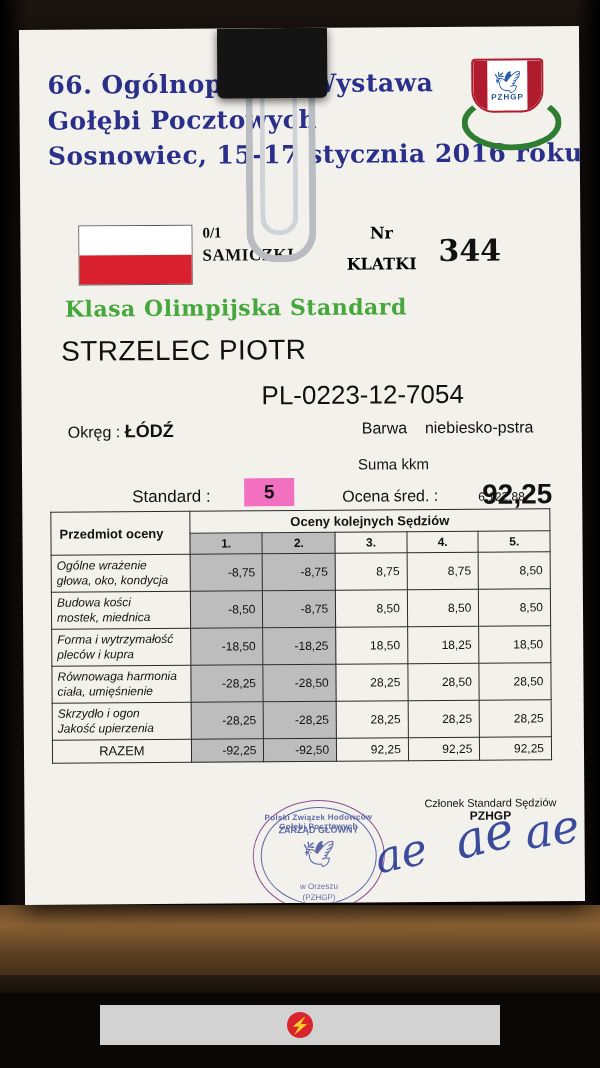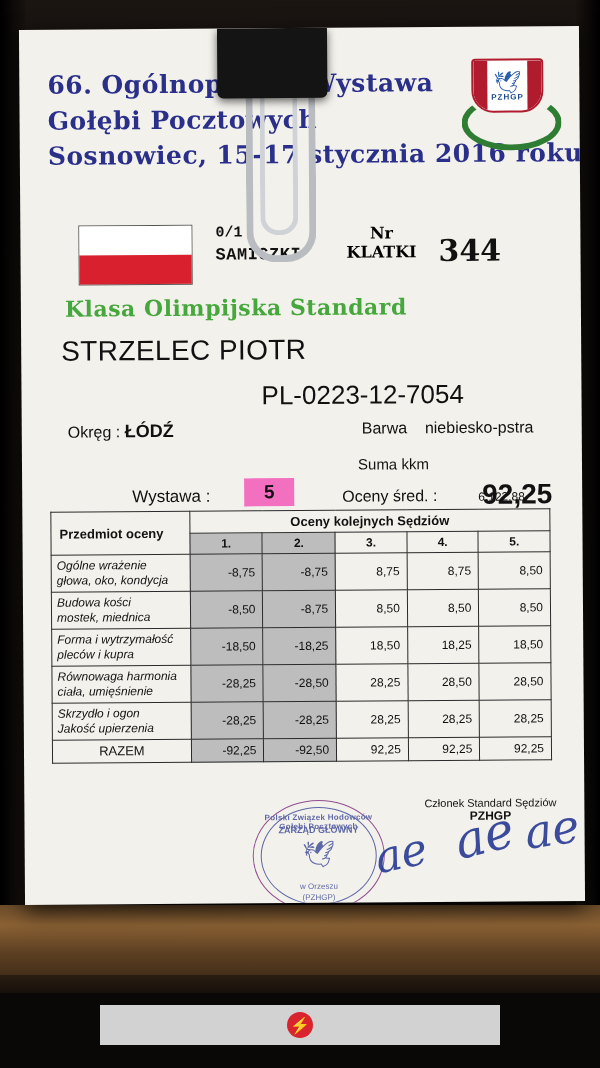--- a/index.html
+++ b/index.html
@@ -42,26 +42,26 @@
   .logo-shield .bar-l{position:absolute;left:0;top:0;width:14px;height:100%;background:#b01c2e;}
   .logo-shield .bar-r{position:absolute;right:0;top:0;width:14px;height:100%;background:#b01c2e;}
   .logo-bird{position:absolute;left:20px;top:9px;font-size:22px;color:#2b5fa8;}
   .logo-txt{position:absolute;left:0;right:0;top:32px;text-align:center;font-size:8px;font-weight:bold;color:#1b4a8f;letter-spacing:1px;}
   .logo-wreath{position:absolute;left:4px;top:36px;width:88px;height:44px;border:6px solid #2e7d32;border-top-color:transparent;border-radius:50%;}
 
   
   .flagbox{position:absolute;left:58px;top:196px;width:112px;height:58px;border:1px solid #555;z-index:11;}
   .flagbox .w{position:absolute;left:0;top:0;right:0;height:50%;background:#fff;}
   .flagbox .r{position:absolute;left:0;bottom:0;right:0;height:50%;background:#d8202f;}
-  .sex{position:absolute;left:195px;top:196px;z-index:11;font-family:Liberation Mono, monospace;}
+  .sex{position:absolute;left:182px;top:196px;z-index:11;font-family:Liberation Serif, serif;}
   .sex .small{font-size:15px;color:#111;font-weight:bold;}
   .sex .big{font-size:17px;font-weight:bold;color:#111;letter-spacing:.5px;margin-top:4px;}
   .nr{position:absolute;left:326px;top:196px;z-index:11;font-family:"DejaVu Serif",serif;text-align:center;}
   .nr .l1{font-size:16px;font-weight:bold;}
-  .nr .l2{font-size:16px;font-weight:bold;margin-top:0;}
+  .nr .l2{font-size:16px;font-weight:bold;margin-top:12px;}
   .cage-no{position:absolute;left:418px;top:206px;font-family:"DejaVu Serif",serif;font-size:30px;font-weight:bold;color:#111;z-index:11;}
 
   .klasa{position:absolute;left:44px;top:266px;font-family:"DejaVu Serif",serif;font-weight:bold;font-size:22px;color:#46a83c;letter-spacing:.5px;z-index:11;}
 
   .owner{position:absolute;left:40px;top:306px;font-size:28px;color:#111;letter-spacing:.4px;z-index:11;}
   .ring{position:absolute;left:240px;top:352px;font-size:26px;color:#111;z-index:11;}
 
   .okreg{position:absolute;left:46px;top:392px;font-size:16px;color:#111;z-index:11;}
   .okreg b{font-size:18px;}
   .barwa{position:absolute;left:340px;top:392px;font-size:16px;color:#111;z-index:11;}
@@ -165,26 +165,26 @@
       <span>Barwa</span>
       &nbsp;&nbsp;
       <span>niebiesko-pstra</span>
     </div>
 
     <div class="sumakkm">
       <span>Suma kkm</span>
       <span class="v">6 122,88</span>
     </div>
 
-    <div class="nagroda">Wystawa :</div>
+    <div class="nagroda">Standard :</div>
     <div class="prize">
       <span>5</span>
     </div>
 
-    <div class="ocena">Oceny śred. :</div>
+    <div class="ocena">Ocena śred. :</div>
     <div class="ocena-v">92,25</div>
 
     <table class="scores">
       <tbody>
           <tr>
         <th class="th-left" rowspan="2">Przedmiot oceny</th>
         <th colspan="5">Oceny kolejnych Sędziów</th>
       </tr>
       <tr class="subhdr">
         <td class="shade">1.</td>

